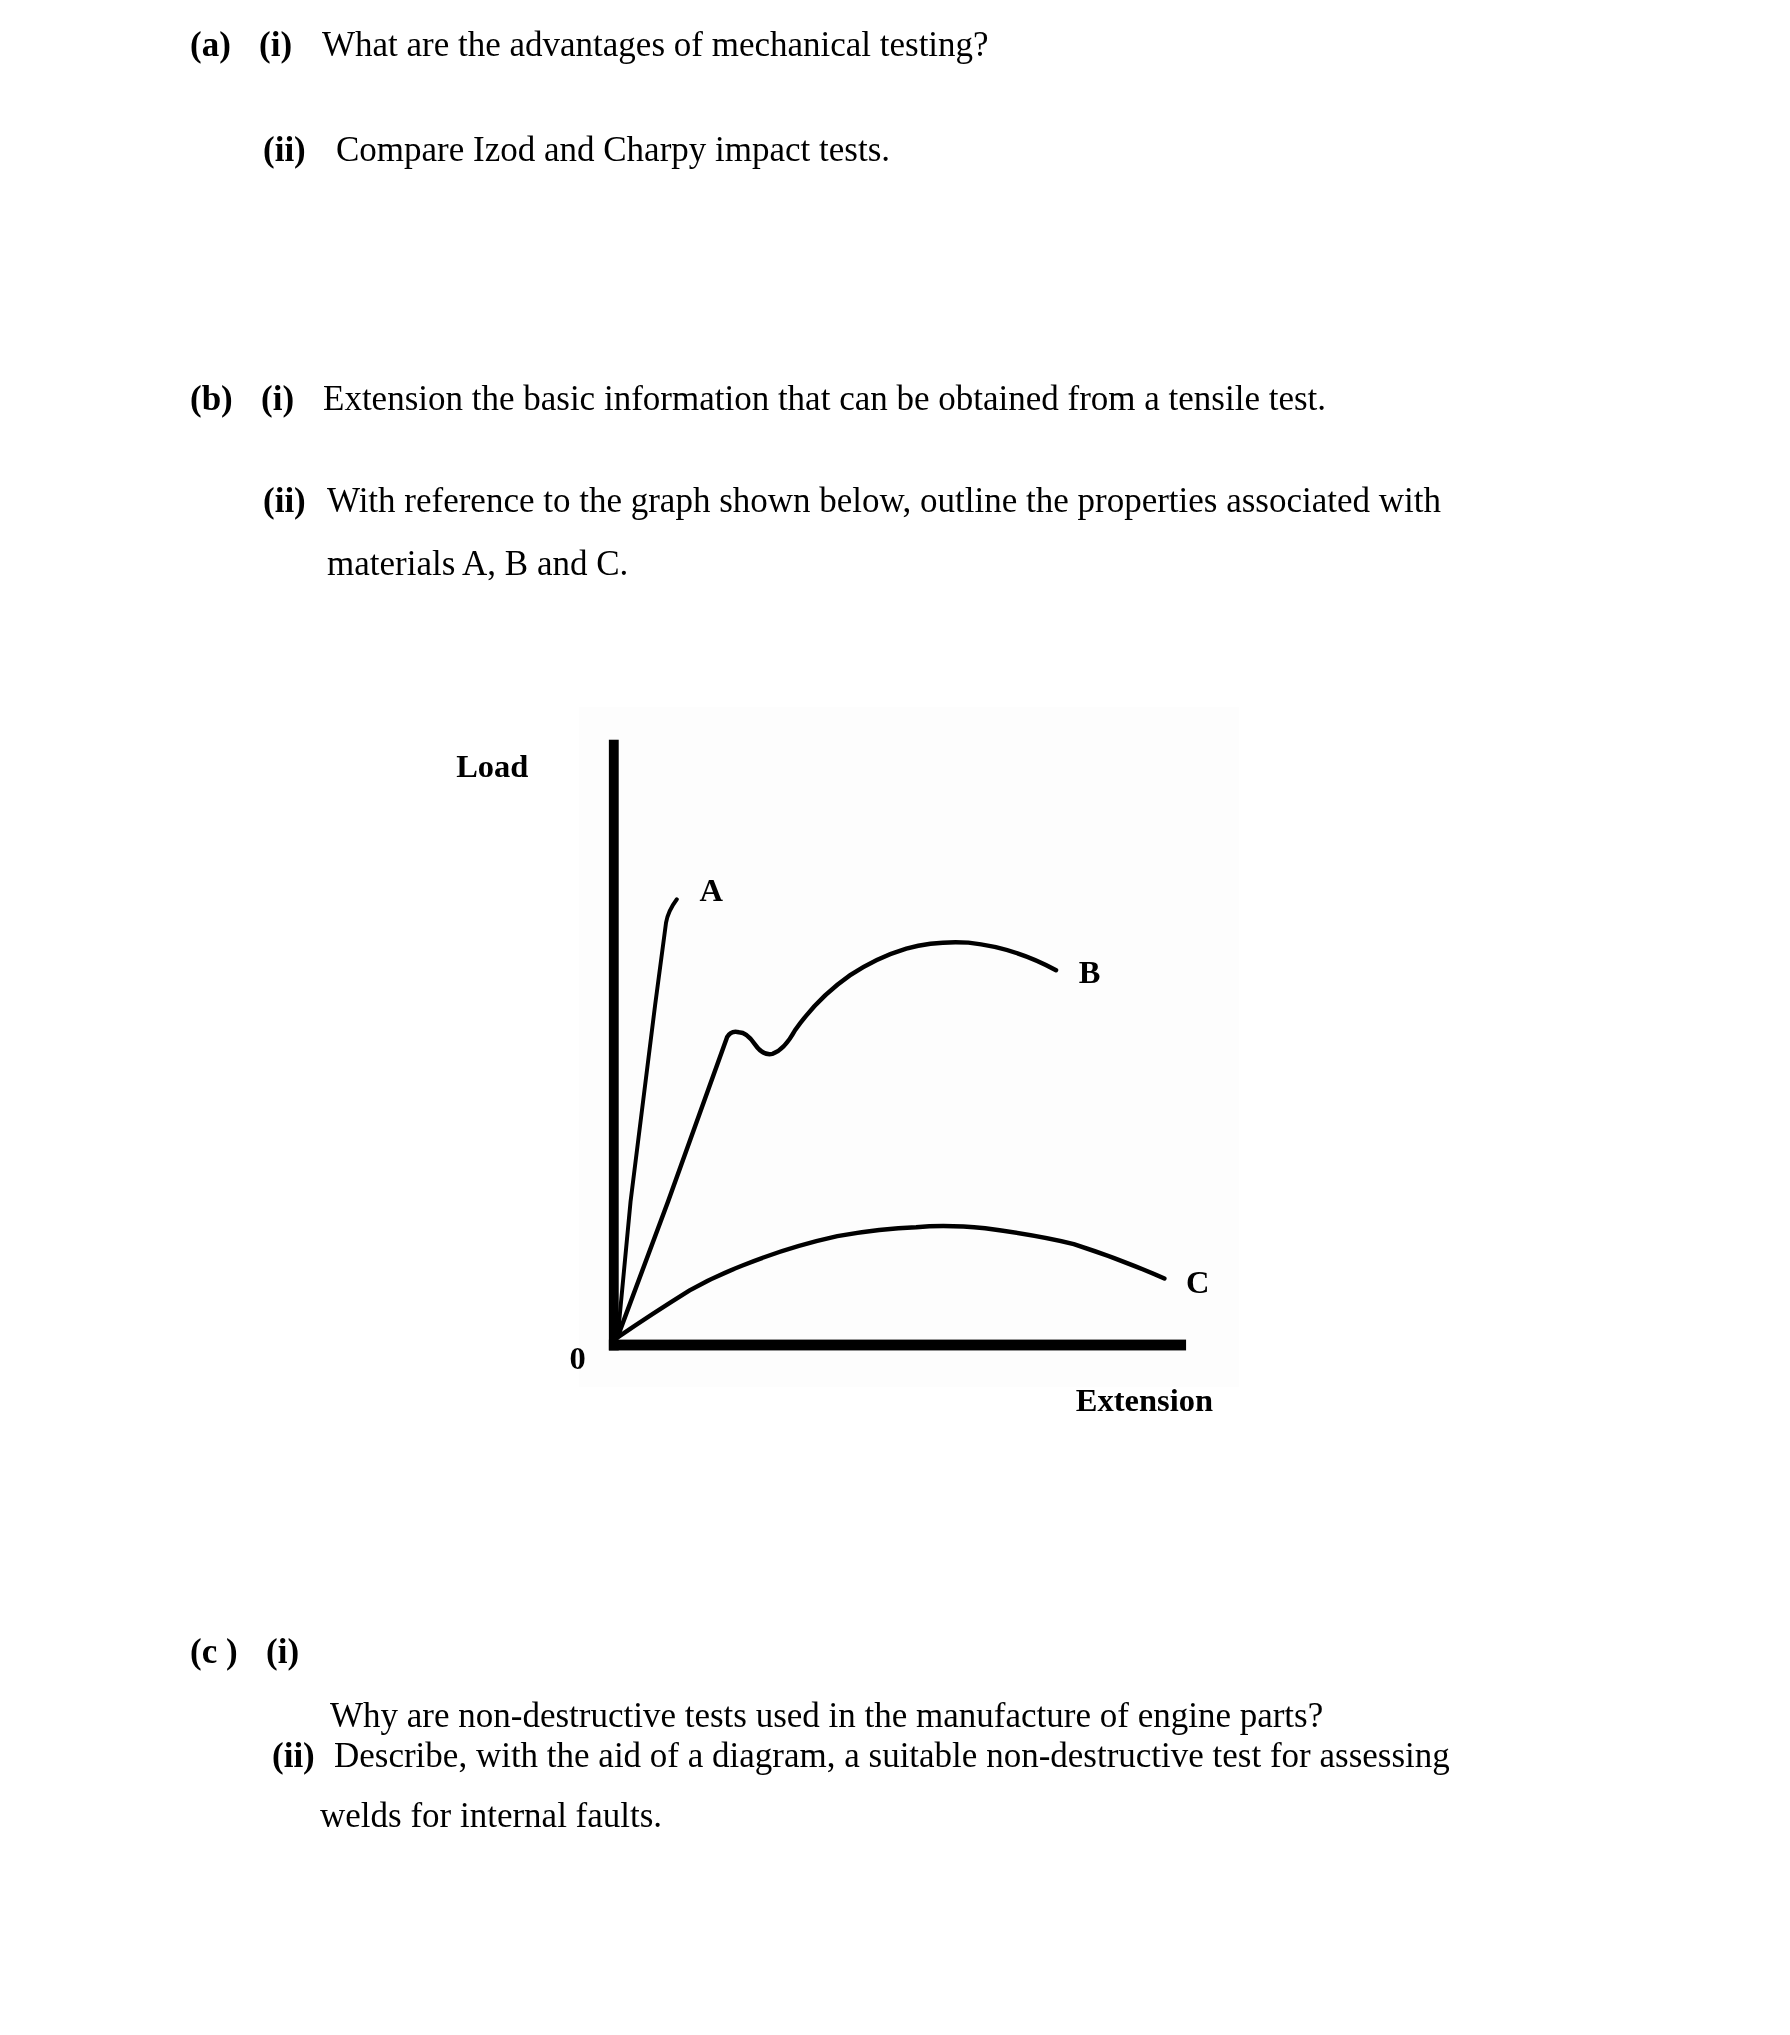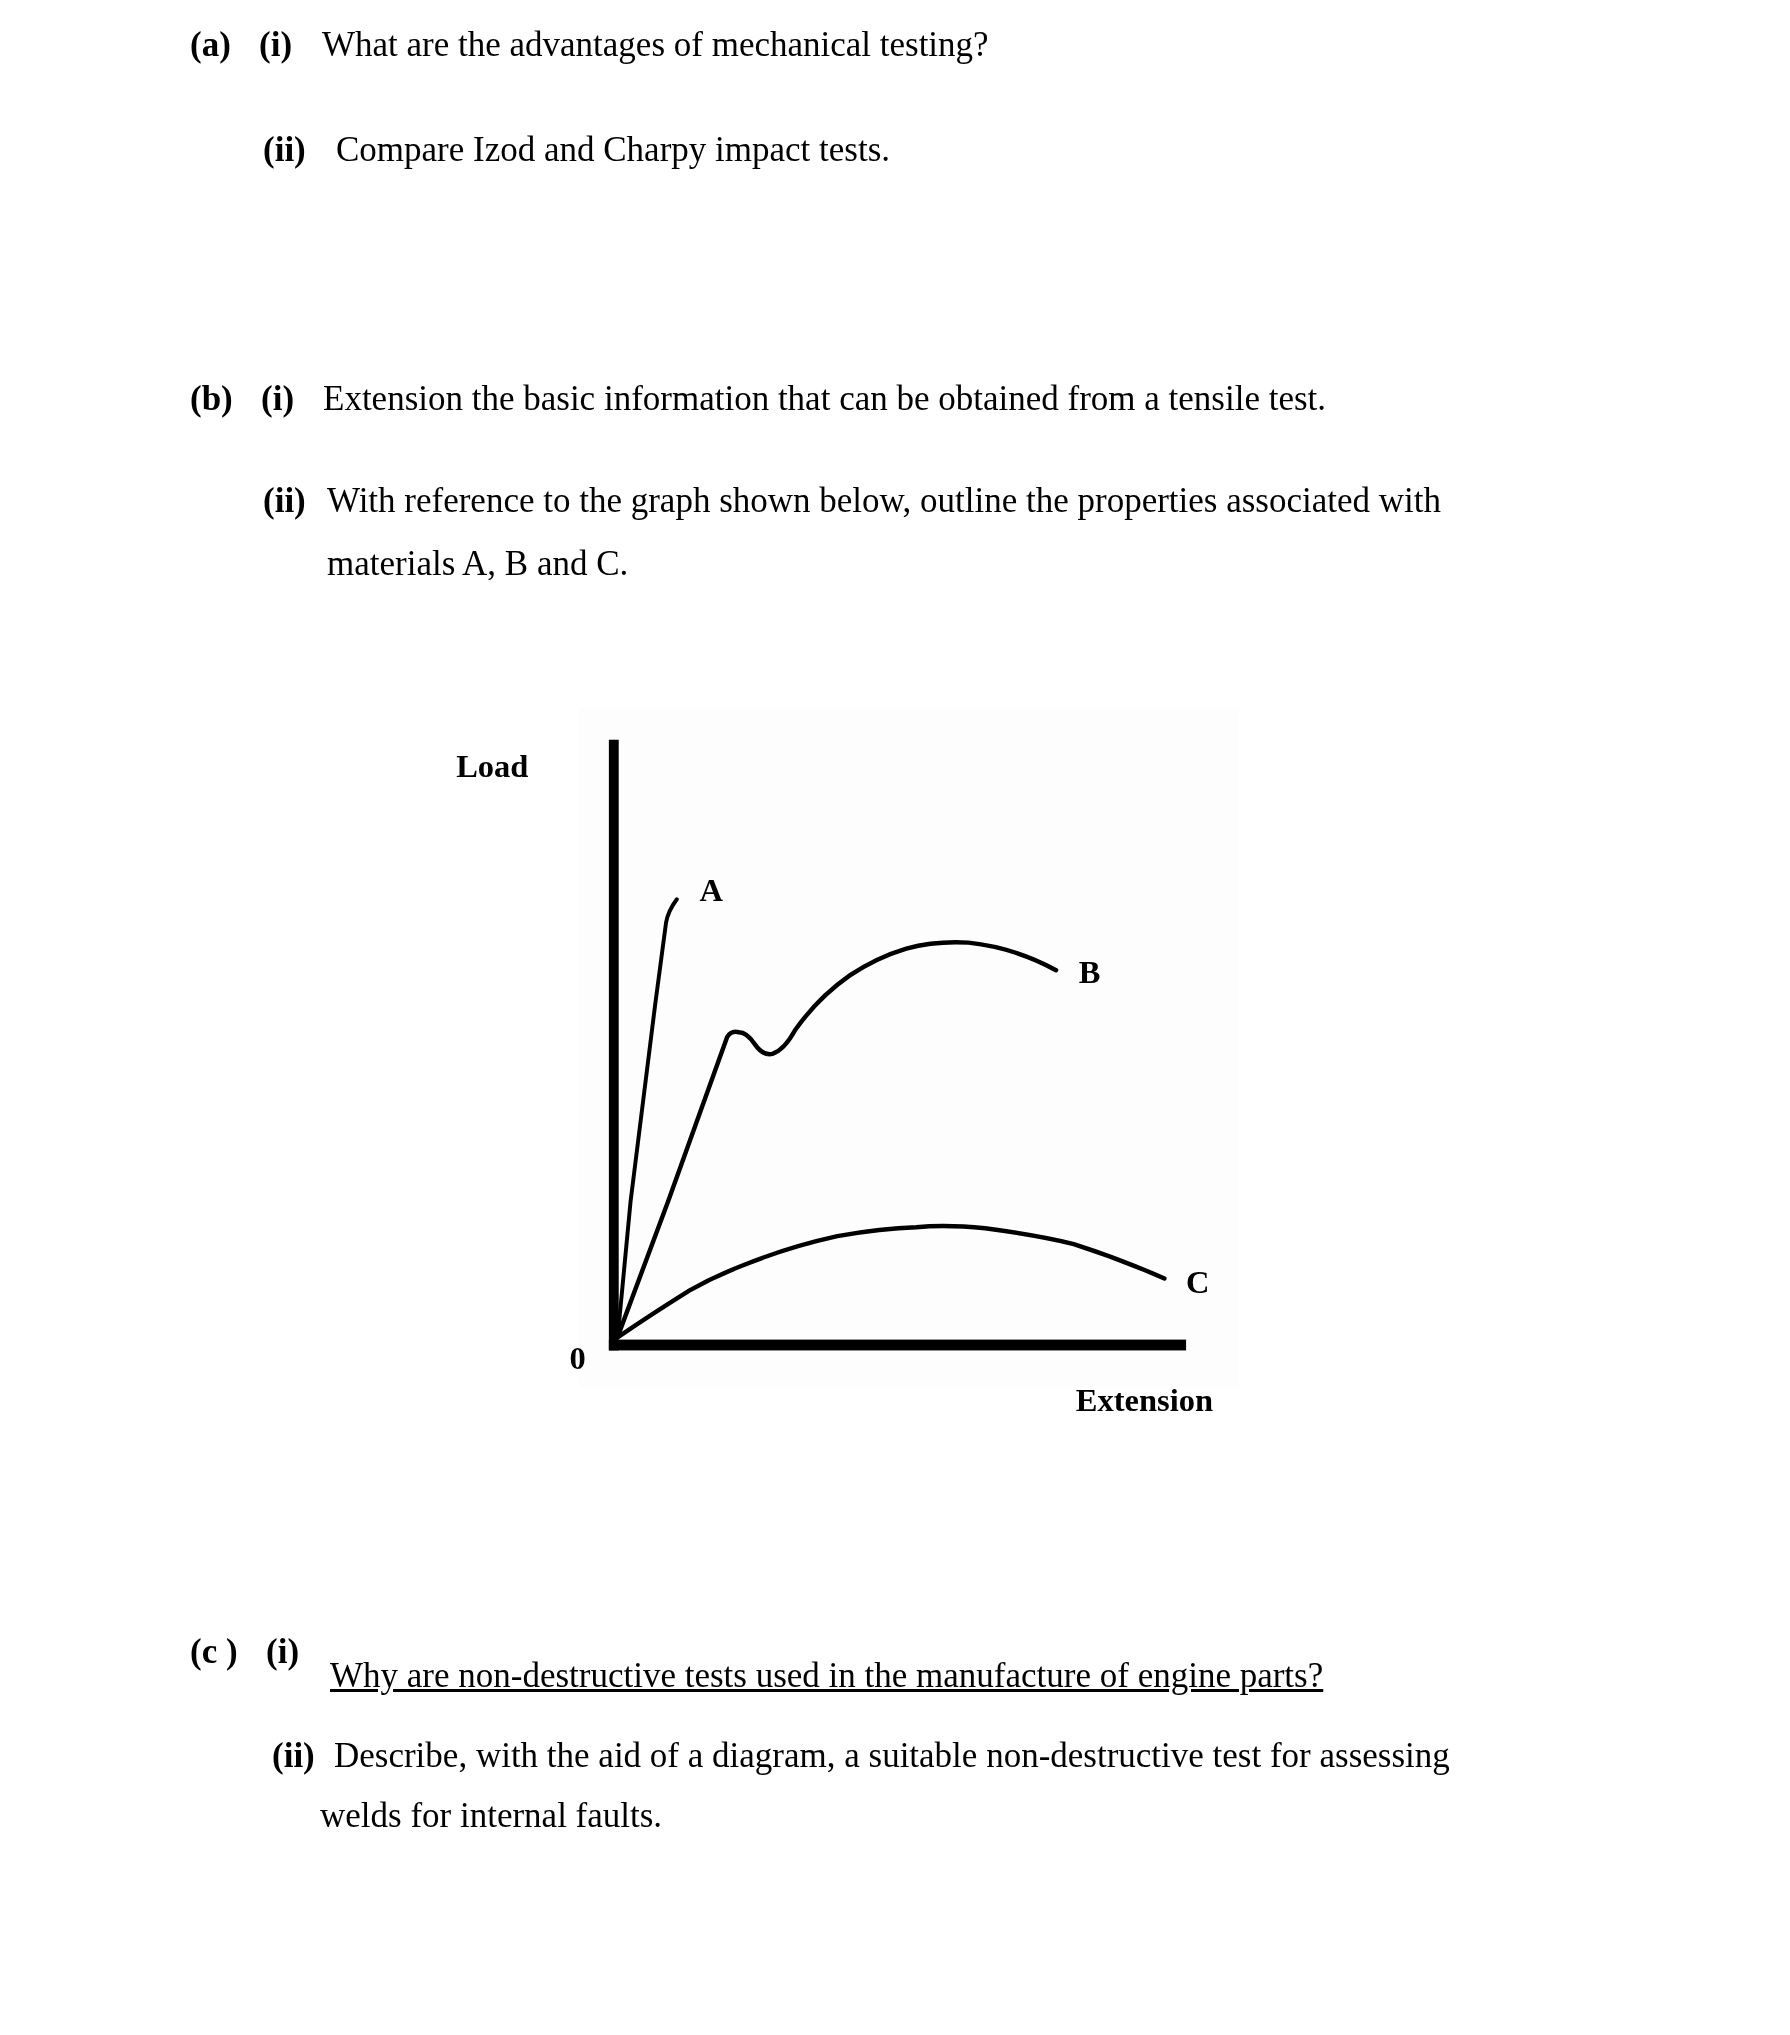--- a/index.html
+++ b/index.html
@@ -88,19 +88,19 @@
   <text class="g-label" x="1092" y="1432" font-size="33">Extension</text>
   <text class="g-label" x="578" y="1390" font-size="33">0</text>
   <text class="g-label" x="710" y="915" font-size="33">A</text>
   <text class="g-label" x="1095" y="998" font-size="33">B</text>
   <text class="g-label" x="1204" y="1313" font-size="33">C</text>
 </svg>
 
 <div>
   <span class="lbl" style="left:190px; top:1634px;">(c )</span>
   <span class="lbl" style="left:266px; top:1634px;">(i)</span>
-  <span class="txt" style="left:330px; top:1658px;text-decoration:underline;">Why are non-destructive tests used in the manufacture of engine parts?</span>
+  <span class="txt" style="left:330px; top:1698px;">Why are non-destructive tests used in the manufacture of engine parts?</span>
 
   <span class="lbl" style="left:272px; top:1738px;">(ii)</span>
   <span class="txt" style="left:334px; top:1738px;">Describe, with the aid of a diagram, a suitable non-destructive test for assessing</span>
   <span class="txt" style="left:320px; top:1798px;">welds for internal faults.</span>
 </div>
 
 
 </body></html>

